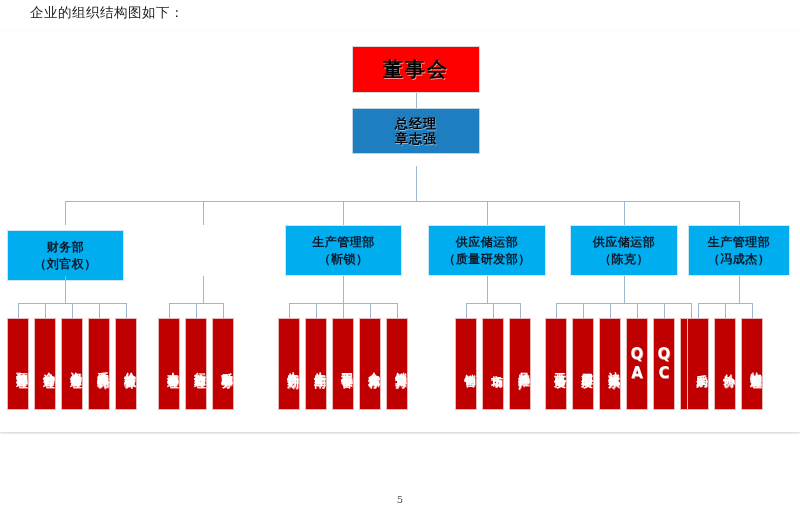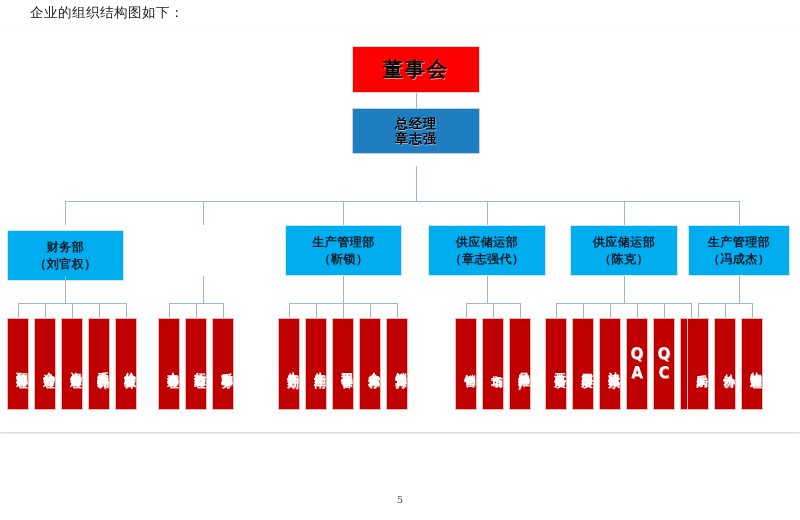--- a/index.html
+++ b/index.html
@@ -222,21 +222,21 @@
         <div class="box box-leaf" style="left: 359px; top: 286px; width: 22px; height: 92px;">
           <span>仓库储存</span>
         </div>
         <div class="ln v" style="left: 396.5px; top: 271px; width: 1px; height: 15px;"></div>
         <div class="box box-leaf" style="left: 386px; top: 286px; width: 22px; height: 92px;">
           <span>销售支持</span>
         </div>
         <div class="ln v" style="left: 486.5px; top: 169px; width: 1px; height: 24px;"></div>
         <div class="box box-dept" style="left: 428px; top: 193px; width: 118px; height: 51px;">
           <span class="l1">供应储运部</span>
-          <span class="l2">（章志强代）</span>
+          <span class="l2">（质量研发部）</span>
         </div>
         <div class="ln v" style="left: 486.5px; top: 244px; width: 1px; height: 27px;"></div>
         <div class="ln h" style="left: 466px; top: 271px; width: 54px; height: 1px;"></div>
         <div class="ln v" style="left: 465.5px; top: 271px; width: 1px; height: 15px;"></div>
         <div class="box box-leaf" style="left: 455px; top: 286px; width: 22px; height: 92px;">
           <span>销售</span>
         </div>
         <div class="ln v" style="left: 492.5px; top: 271px; width: 1px; height: 15px;"></div>
         <div class="box box-leaf" style="left: 482px; top: 286px; width: 22px; height: 92px;">
           <span>市场</span>

